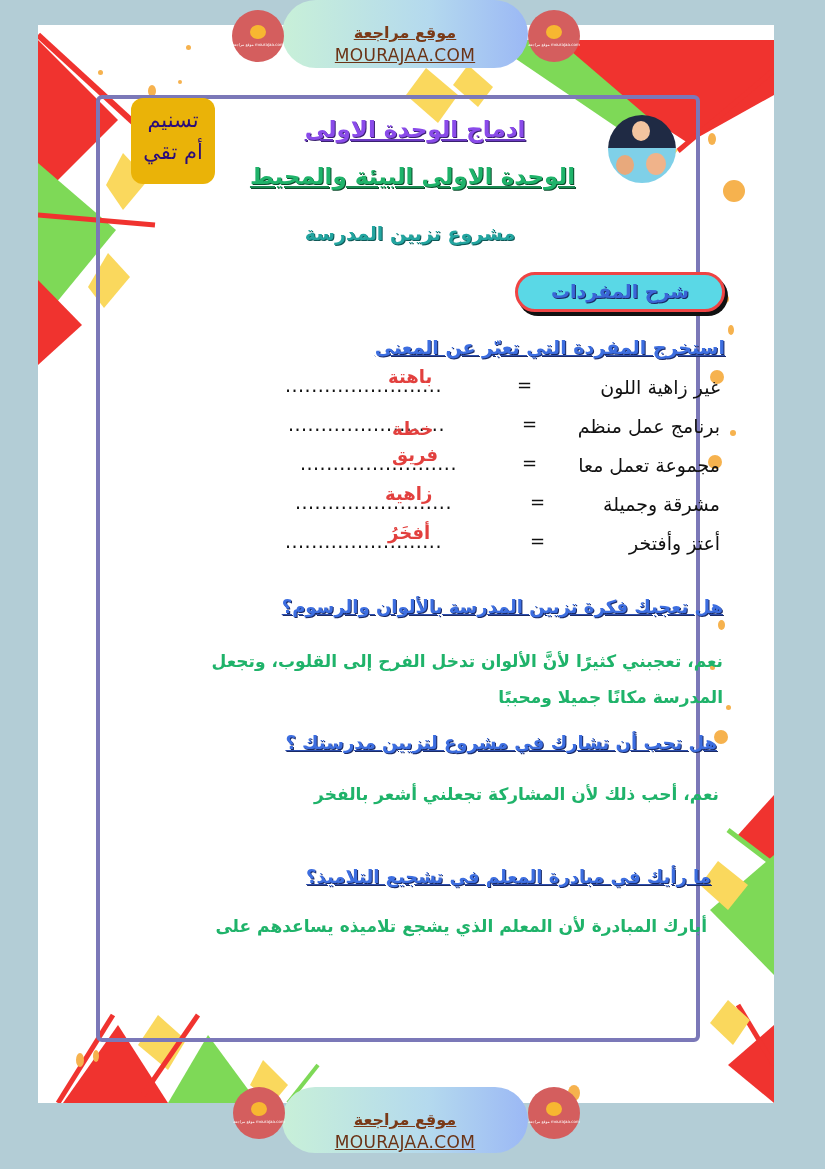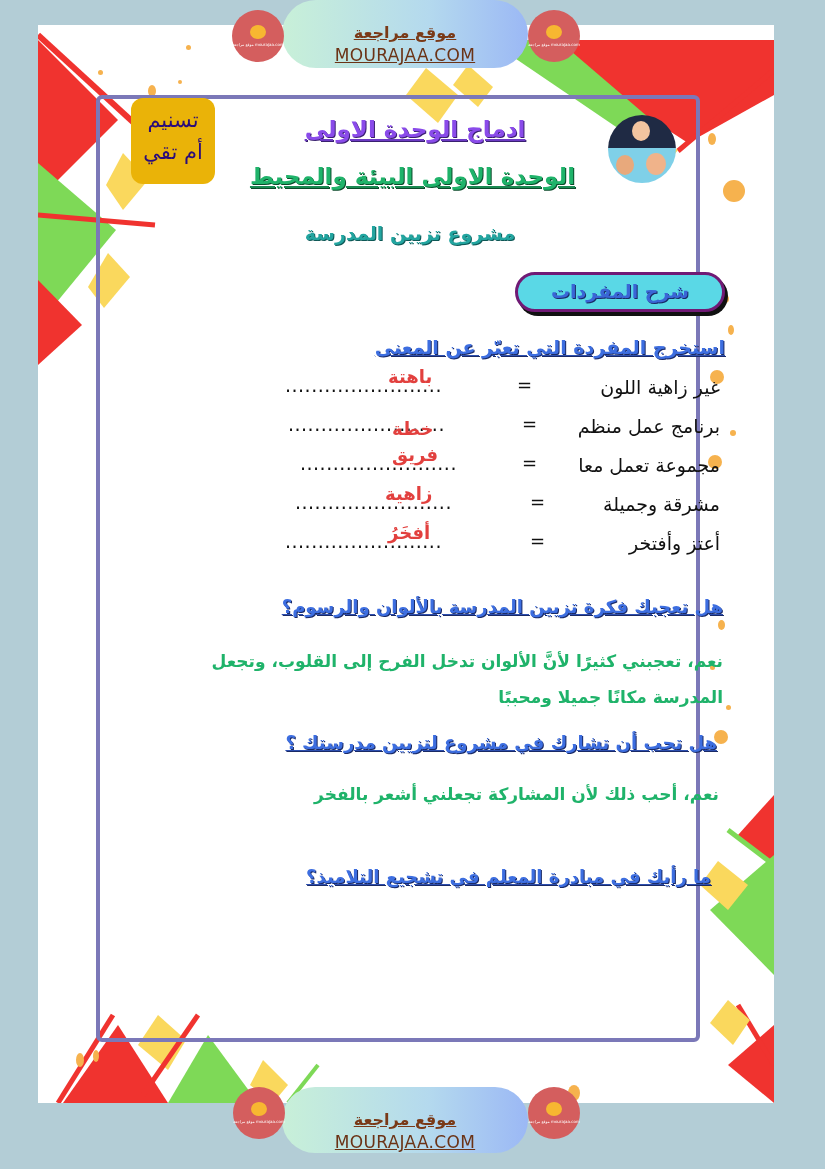--- a/index.html
+++ b/index.html
@@ -97,21 +97,21 @@
   .t1 { left: 290px; top: 116px; width: 250px; font-size: 23px; color: #8a4bea; text-decoration: underline; text-decoration-color: #6c3ac4;
         text-shadow: 1px 1px 0 #3a2070; }
   .t2 { left: 240px; top: 163px; width: 345px; font-size: 23px; color: #1fb36a; text-decoration: underline; text-decoration-color: #1a8a52;
         text-shadow: 1px 1px 0 #0a4a2a; }
   .t3 { left: 290px; top: 222px; width: 240px; font-size: 19px; color: #23a5a0; text-shadow: 1px 1px 0 #0d5856; }
 
   .pill {
     position: absolute; left: 515px; top: 272px;
     width: 210px; height: 40px;
     background: #5ad8e6;
-    border: 3px solid #701a75;
+    border: 3px solid #ef4444;
     border-radius: 20px;
     box-shadow: 3px 4px 0 #111;
     direction: rtl; text-align: center;
     font-weight: bold; font-size: 19px; line-height: 32px;
     color: #3a66d6; text-shadow: 1px 1px 0 #1a2a66;
     z-index: 4;
   }
   .instr {
     position: absolute; right: 100px; top: 336px;
     direction: rtl; font-weight: bold; font-size: 19px;
@@ -284,20 +284,21 @@
   <div>المدرسة مكانًا جميلا ومحببًا</div>
 </div>
 
 <div class="q" style="right:108px;top:732px;">هل تحب أن تشارك في مشروع لتزيين مدرستك ؟</div>
 <div class="a" style="right:106px;top:776px;width:560px;">
   <div>نعم، أحب ذلك لأن المشاركة تجعلني أشعر بالفخر</div>
 </div>
 
 <div class="q" style="right:114px;top:866px;">ما رأيك في مبادرة المعلم في تشجيع التلاميذ؟</div>
 <div class="a" style="right:118px;top:908px;width:580px;">
+  <div>أبارك المبادرة لأن المعلم الذي يشجع تلاميذه يساعدهم على</div>
 </div>
 
 <div class="logo-circle" style="left:233px;top:1087px;">
   <div class="book"></div>
   <div class="txt">موقع مراجعة mourajaa.com</div>
 </div>
 <div class="banner" style="left:282px;top:1087px;height:66px;">
   <span class="ar">موقع مراجعة</span>
   <span class="en">MOURAJAA.COM</span>
 </div>

